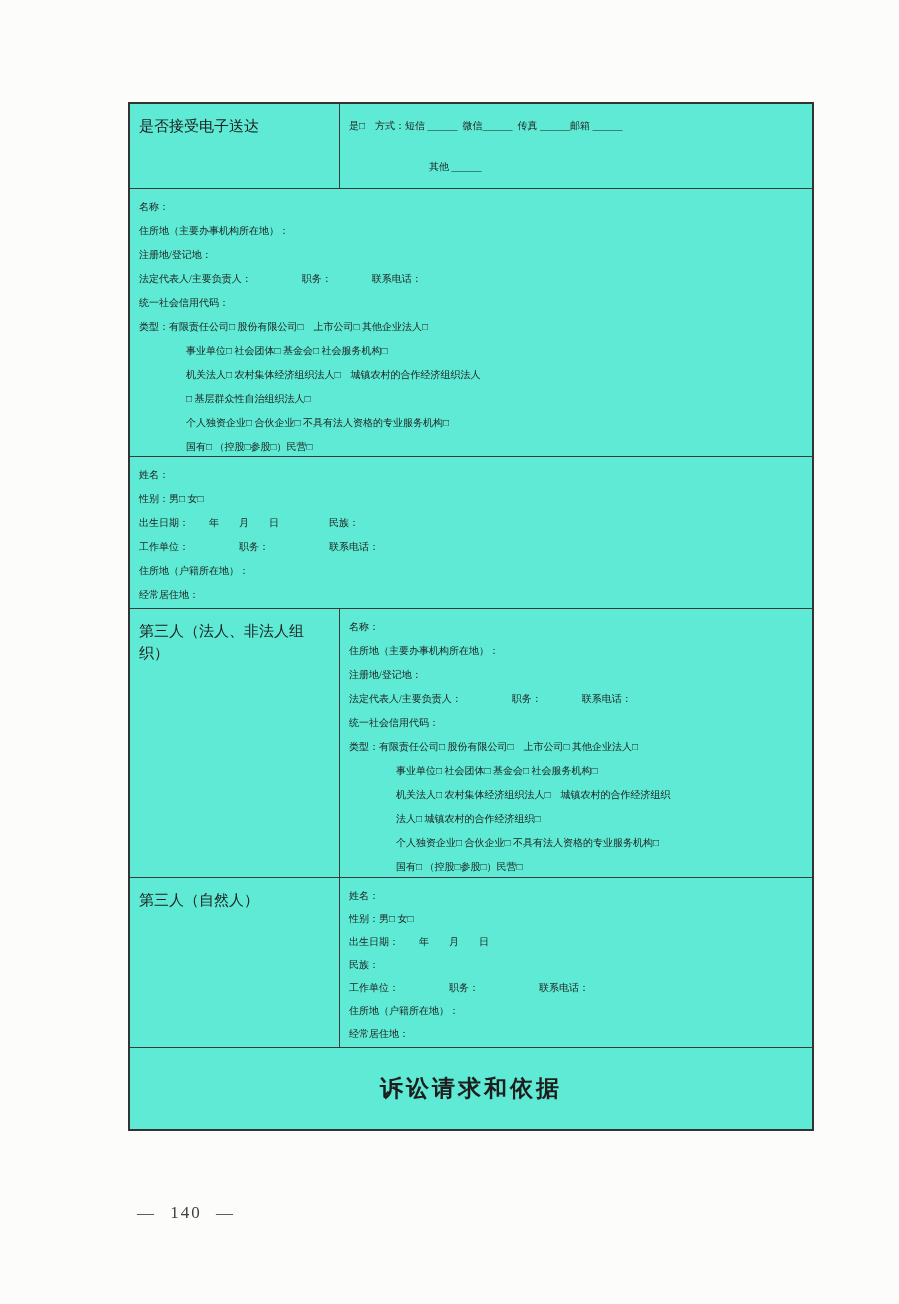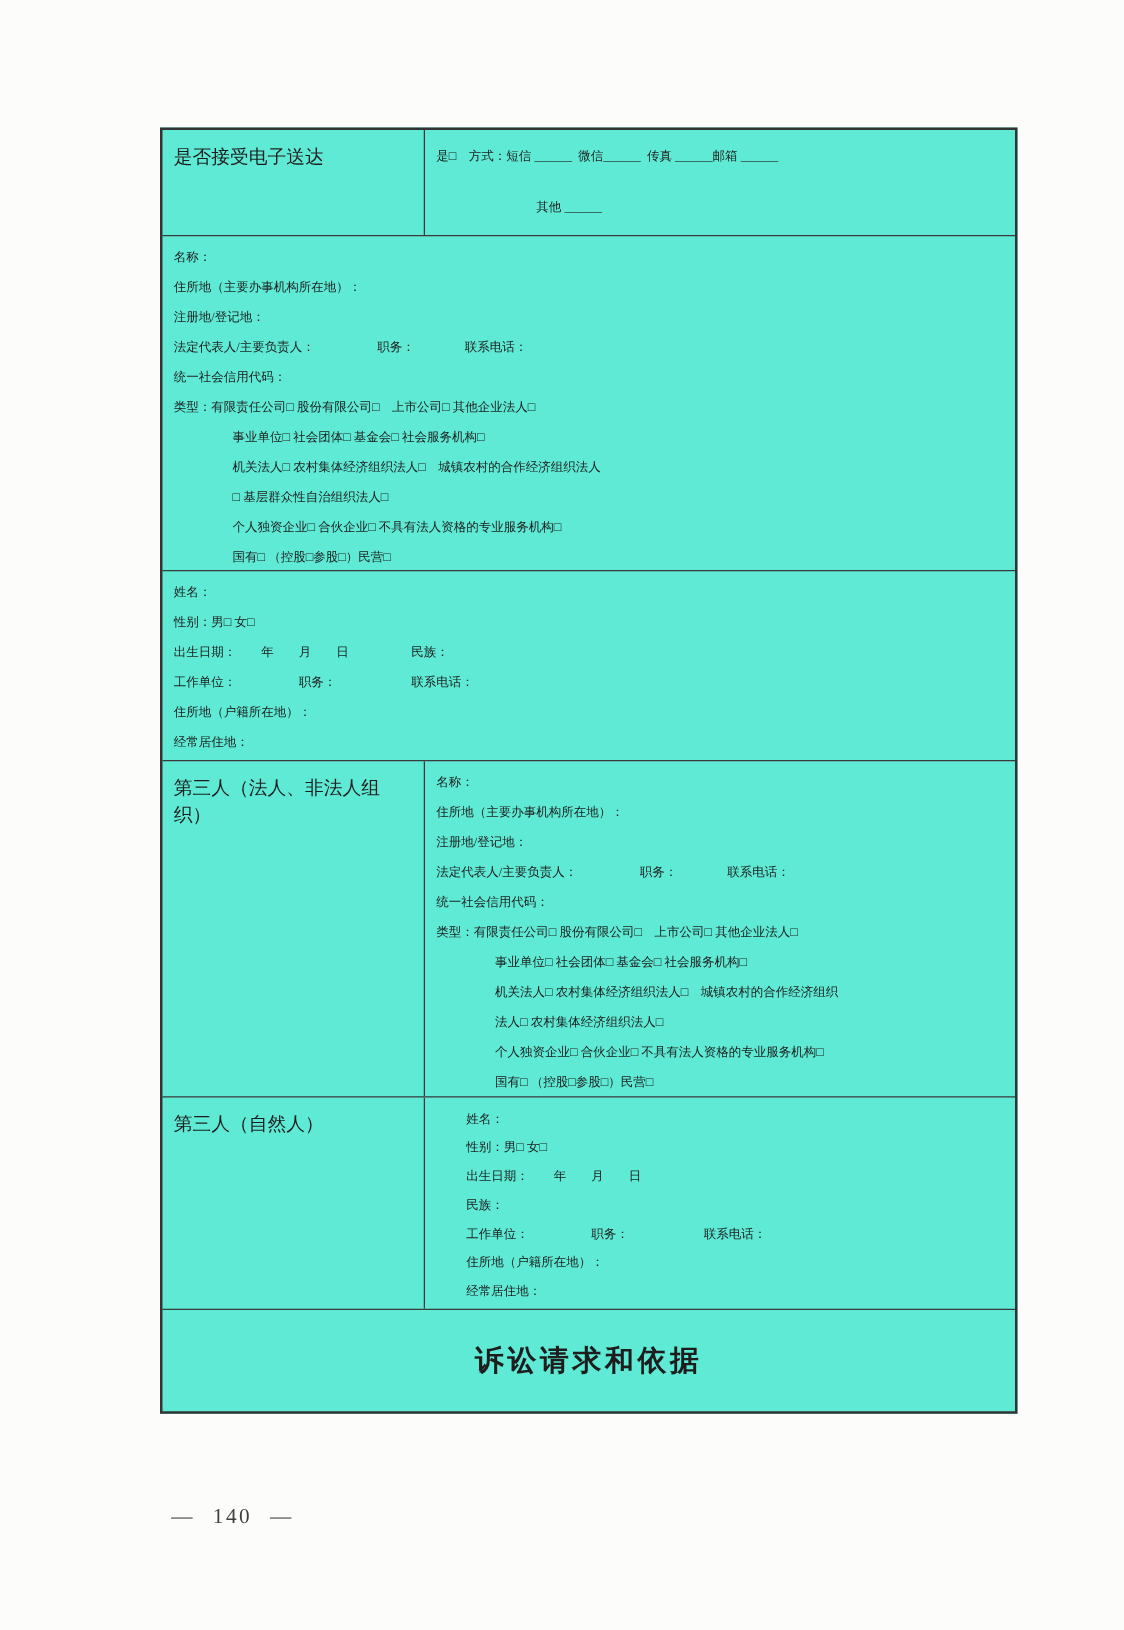--- a/index.html
+++ b/index.html
@@ -28,21 +28,21 @@
   .row {
     display: flex;
     overflow: hidden;
     box-sizing: border-box;
   }
   .row + .row { border-top: 1.5px solid #3a3a3a; }
   .h-r0 { height: 84px; }
   .h-r1 { height: 268px; }
   .h-r2 { height: 152px; }
   .h-r3 { height: 269px; }
-  .h-r4 { height: 170px; gap: 24px; }
+  .h-r4 { height: 170px; }
   .h-r5 { height: 82px; }
   .cell { box-sizing: border-box; }
   .cell.label {
     width: 210px;
     flex: 0 0 210px;
     border-right: 1.5px solid #3a3a3a;
     padding: 11px 6px 0 9px;
     font-size: 15px;
     line-height: 22px;
   }
@@ -135,21 +135,21 @@
       </div>
       <div class="cell content">
         <div class="line">名称：</div>
         <div class="line">住所地（主要办事机构所在地）：</div>
         <div class="line">注册地/登记地：</div>
         <div class="line">法定代表人/主要负责人：　　　　　职务：　　　　联系电话：</div>
         <div class="line">统一社会信用代码：</div>
         <div class="line">类型：有限责任公司□ 股份有限公司□　上市公司□ 其他企业法人□</div>
         <div class="line ind">事业单位□ 社会团体□ 基金会□ 社会服务机构□</div>
         <div class="line ind">机关法人□ 农村集体经济组织法人□　城镇农村的合作经济组织</div>
-        <div class="line ind">法人□ 农村集体经济组织法人□</div>
+        <div class="line ind">法人□ 城镇农村的合作经济组织□</div>
         <div class="line ind">个人独资企业□ 合伙企业□ 不具有法人资格的专业服务机构□</div>
         <div class="line ind">国有□ （控股□参股□）民营□</div>
       </div>
     </div>
 
     <div class="row r4 h-r4">
       <div class="cell label">
         <span>第三人（自然人）</span>
       </div>
       <div class="cell content">

